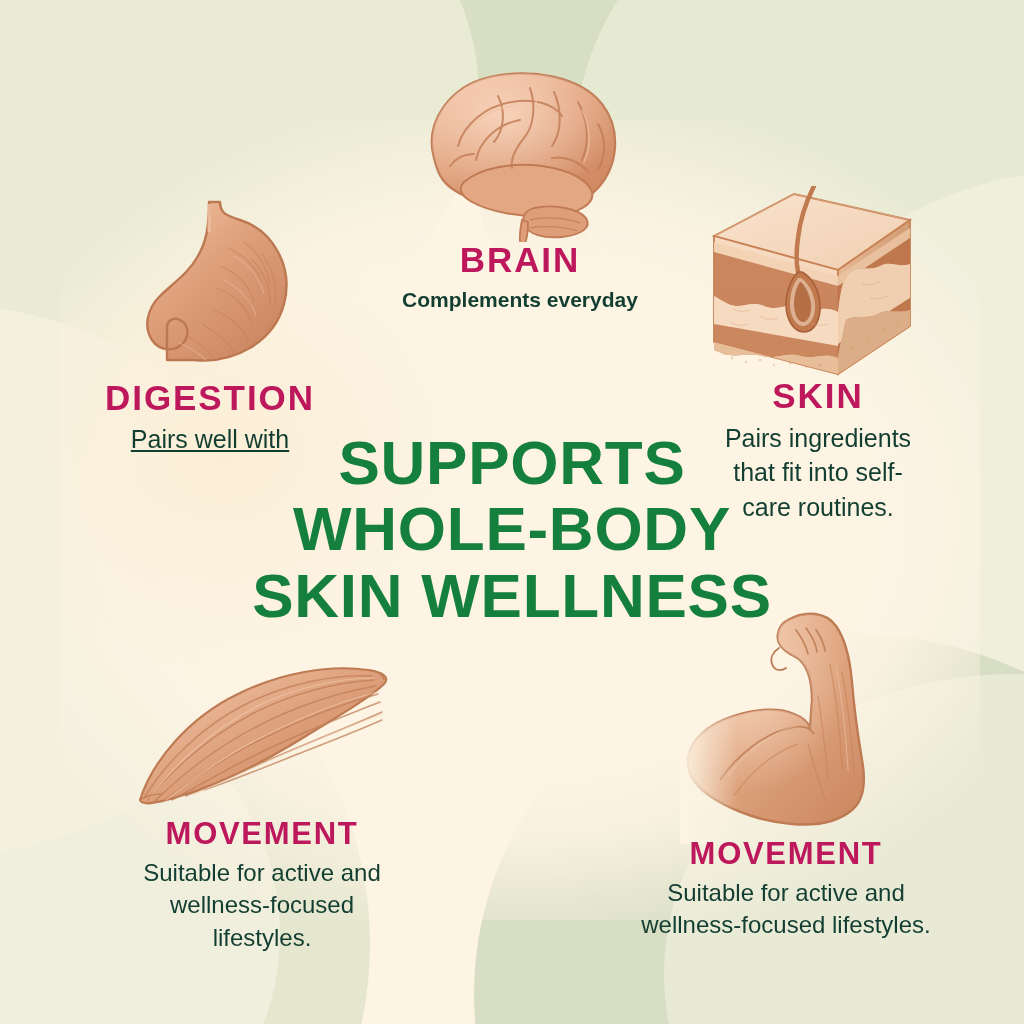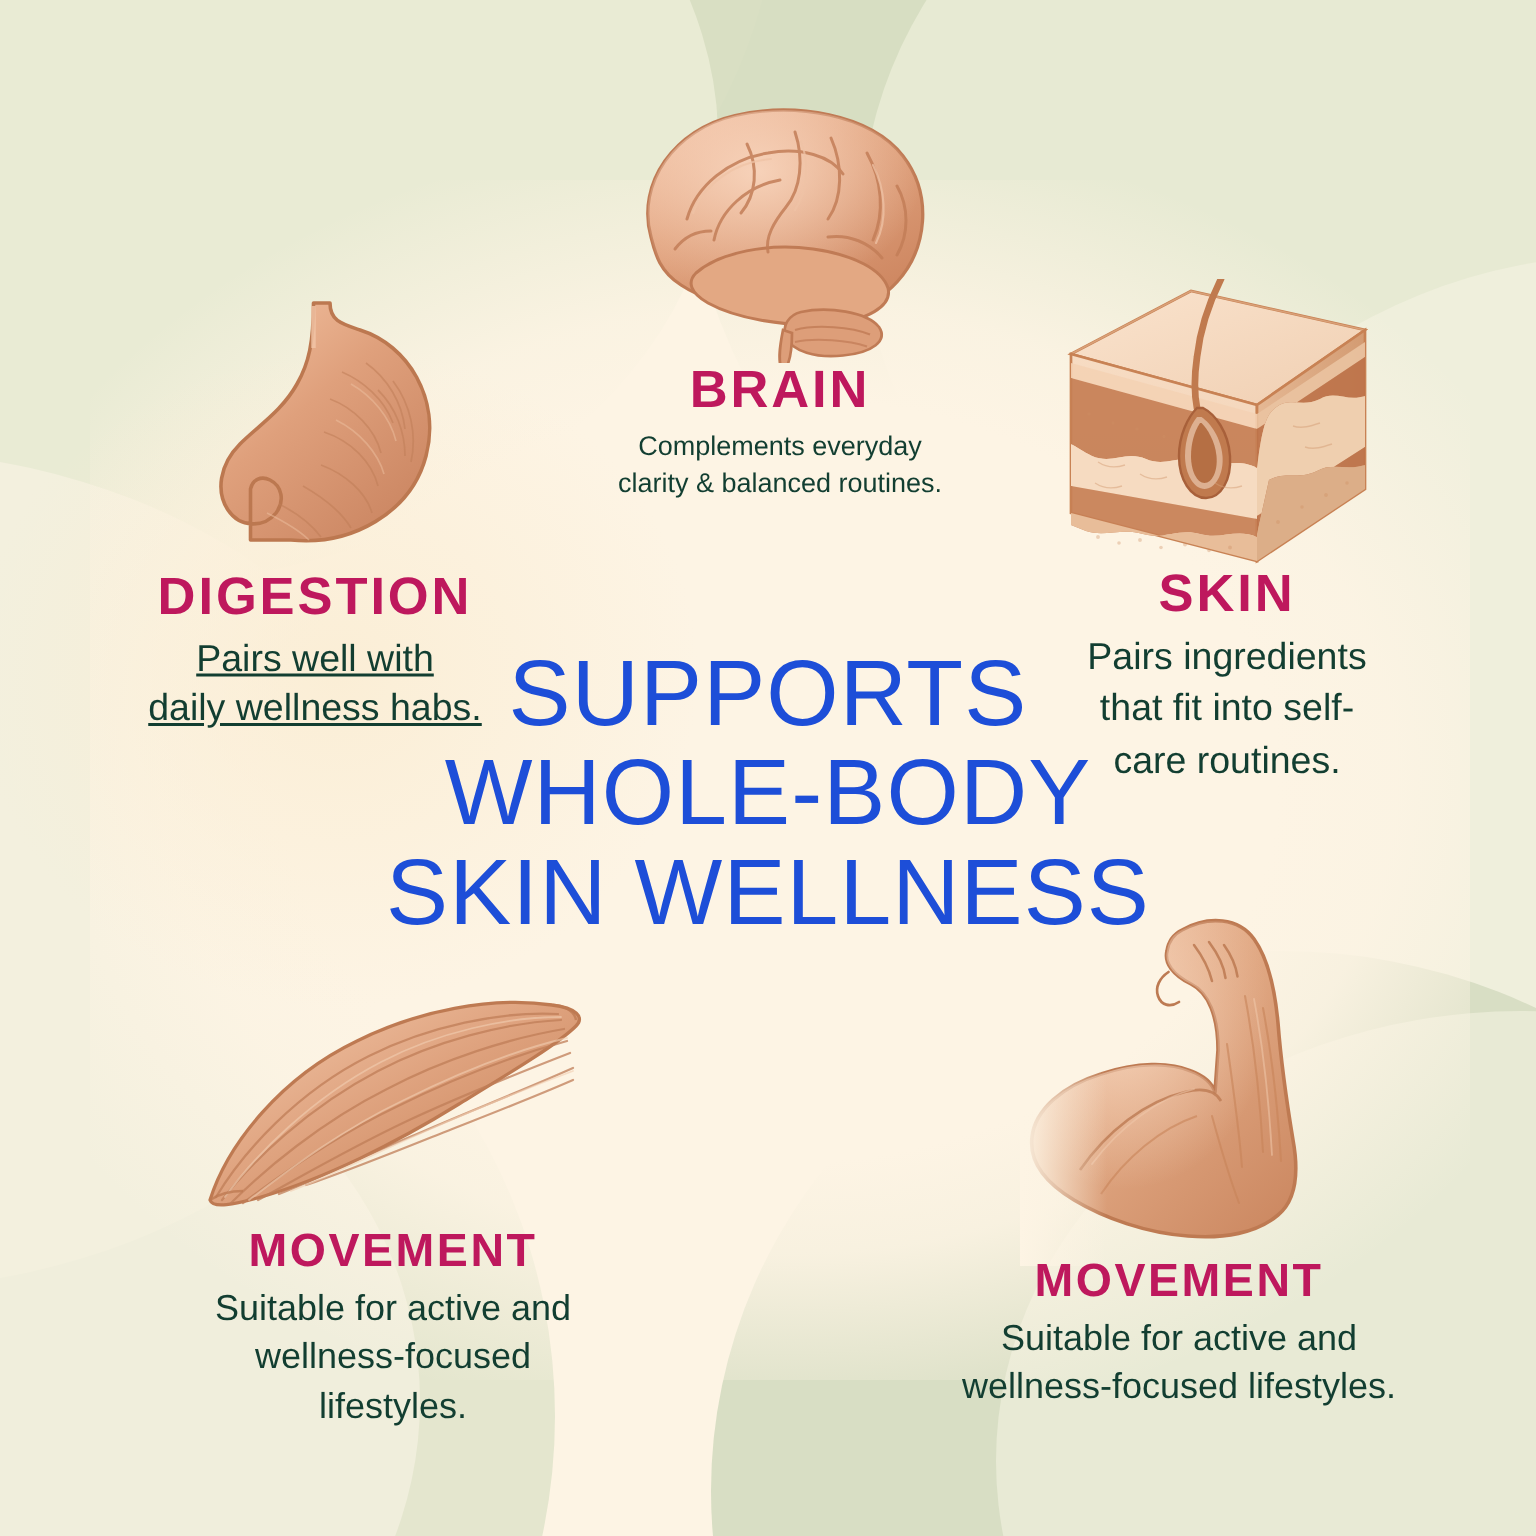--- a/index.html
+++ b/index.html
@@ -79,42 +79,42 @@
   }
 
   
   #pod-digestion{left:64px;top:380px;width:292px;}
   #pod-digestion .pod-title{font-size:35px;}
   #pod-digestion .pod-body{font-size:25px;text-decoration:underline;}
 
   
   #pod-brain{left:330px;top:242px;width:380px;}
   #pod-brain .pod-title{font-size:35px;}
-  #pod-brain .pod-body{font-size:18px;line-height:1.4;}
+  #pod-brain .pod-body{font-size:21px;line-height:1.4;font-weight:bold;}
 
   
   #pod-skin{left:694px;top:378px;width:248px;}
   #pod-skin .pod-title{font-size:35px;}
   #pod-skin .pod-body{font-size:25px;line-height:1.38;}
 
   
   #pod-move-left{left:112px;top:818px;width:300px;}
   #pod-move-left .pod-title{font-size:31px;}
   #pod-move-left .pod-body{font-size:24px;line-height:1.36;}
 
   
   #pod-move-right{left:598px;top:838px;width:376px;}
   #pod-move-right .pod-title{font-size:31px;}
   #pod-move-right .pod-body{font-size:24px;line-height:1.36;}
 
   
   #headline{
     position:absolute;left:232px;top:430px;width:560px;
-    text-align:center;color:#1d4ed8;
-    font-size:62px;font-weight:400;letter-spacing:.012em;line-height:1.07;
+    text-align:center;color:#15803d;
+    font-size:62px;font-weight:700;letter-spacing:.012em;line-height:1.07;
   }
   #headline .hl{display:block;white-space:nowrap;}
 
   
   .art{position:absolute;}
   .art svg{display:block;}
 </style>
 </head>
 <body>
 
@@ -423,29 +423,27 @@
       </g>
 
       <rect x="0" y="100" width="58" height="140" fill="url(#gFade)"></rect>
     </svg>
   </div>
 
   <div class="pod" id="pod-digestion">
     <p class="pod-title">DIGESTION</p>
     <p class="pod-body">
       <span>Pairs well with</span><br>
-      <span>daily wellness habs.</span>
     </p>
   </div>
 
   <div class="pod" id="pod-brain">
     <p class="pod-title">BRAIN</p>
     <p class="pod-body">
       <span>Complements everyday</span><br>
-      <span>clarity &amp; balanced routines.</span>
     </p>
   </div>
 
   <div class="pod" id="pod-skin">
     <p class="pod-title">SKIN</p>
     <p class="pod-body">
       <span>Pairs ingredients</span><br>
       <span>that fit into self-</span><br>
       <span>care routines.</span>
     </p>

